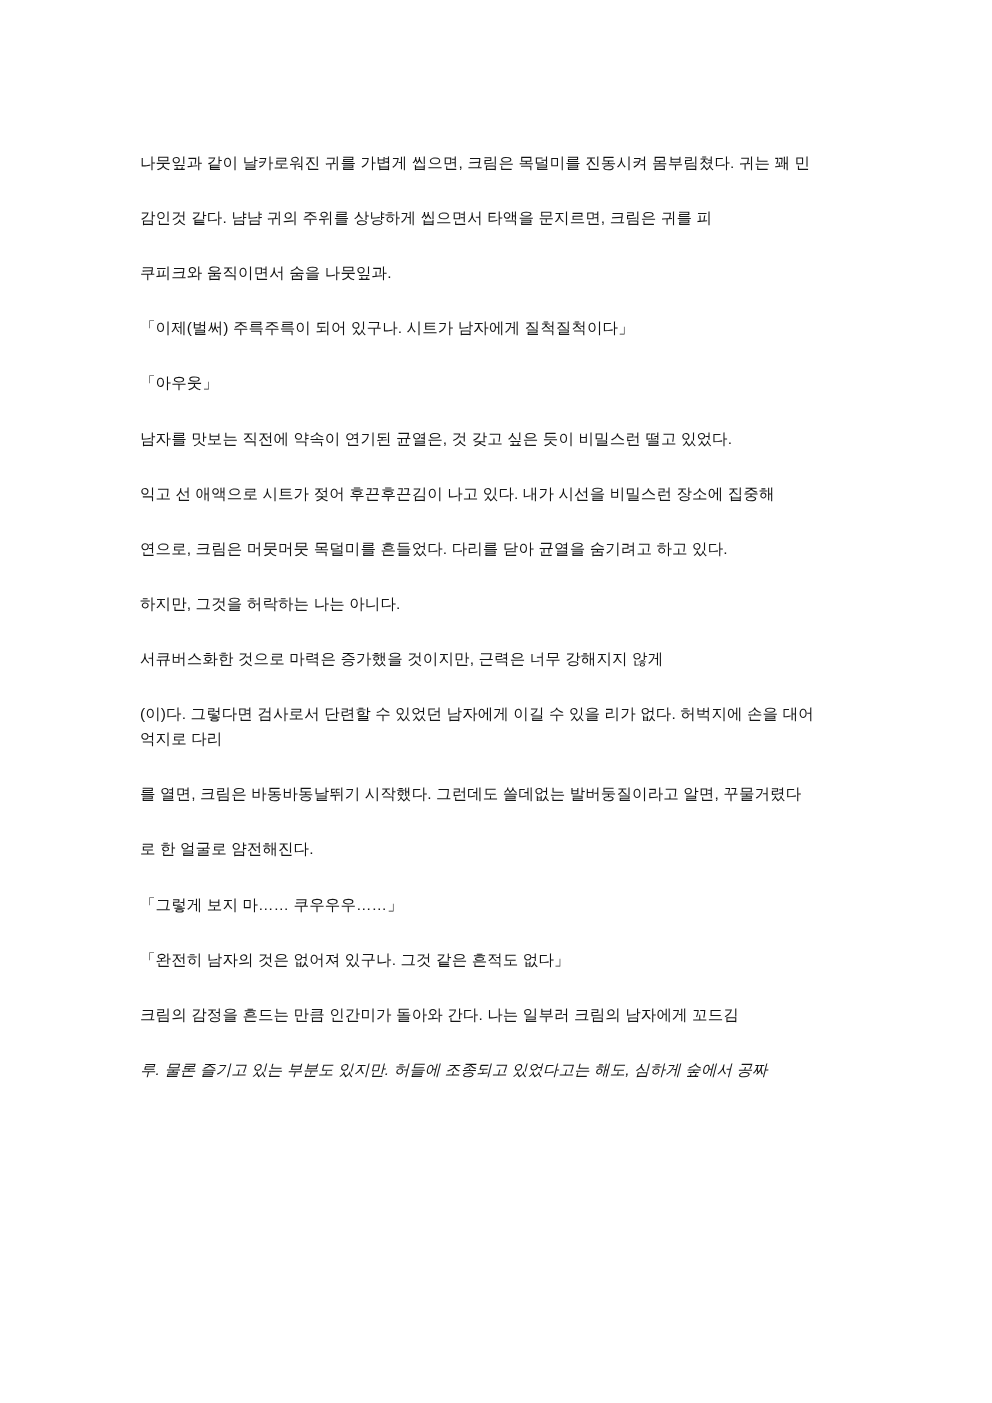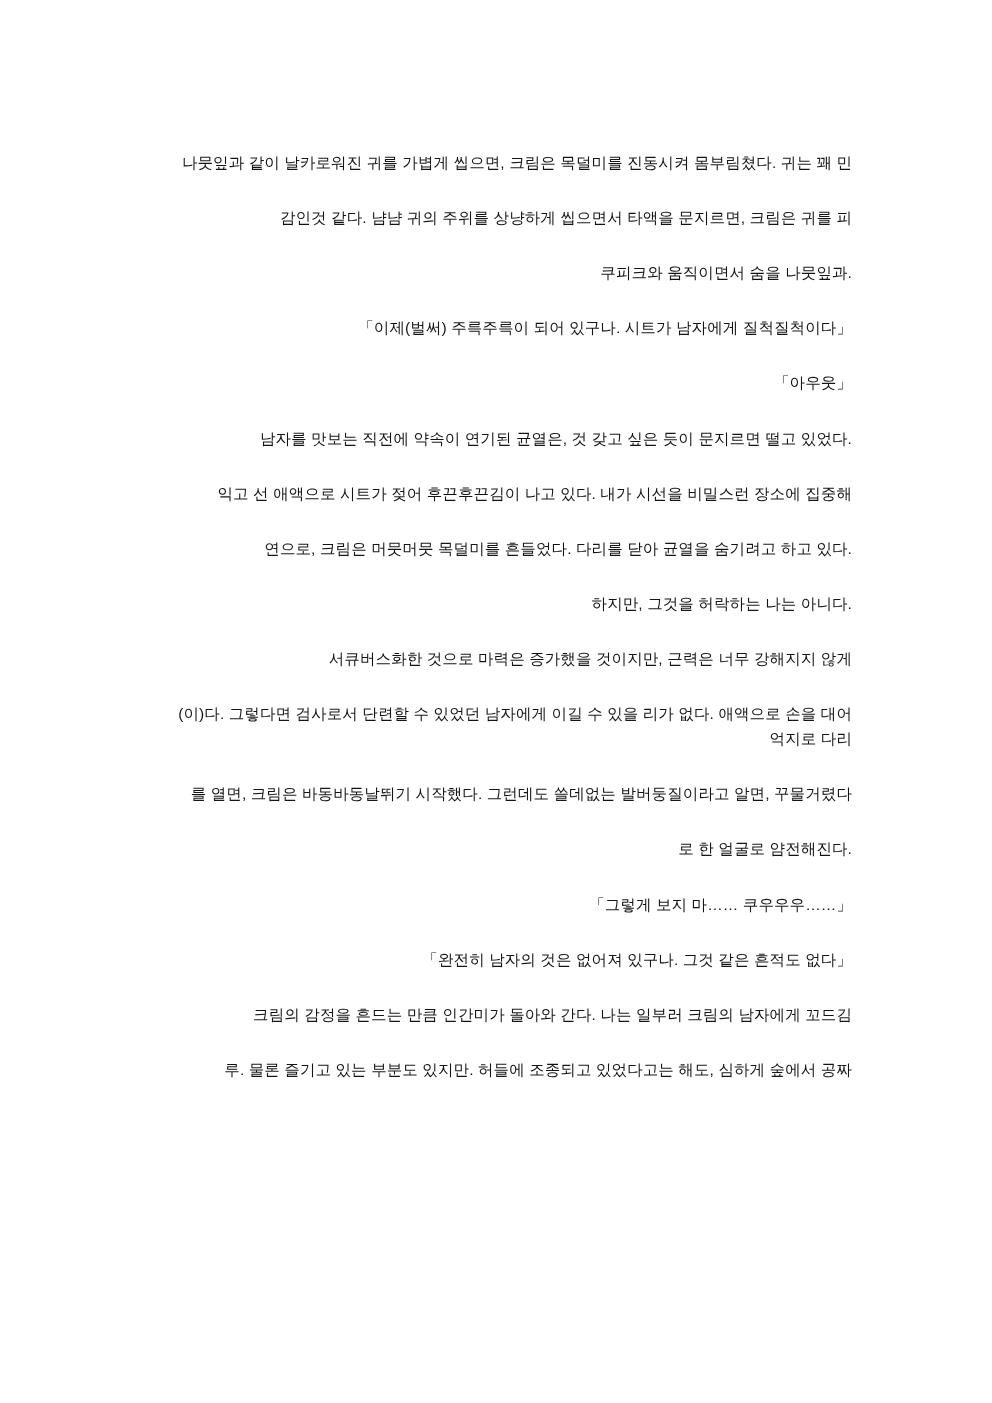--- a/index.html
+++ b/index.html
@@ -22,43 +22,44 @@
   }
   .doc-body {
     display: block;
   }
   .para {
     font-size: 15.5px;
     line-height: 1.62;
     letter-spacing: 0.1px;
     color: #141414;
     margin: 0 0 30px 0;
-    text-align: right;
+    text-align: left;
     word-break: keep-all;
   }
   .para:last-child {
     margin-bottom: 2px;
+    font-style: italic;
   }
 </style>
 </head>
 <body>
 
 <div class="page">
   <div class="doc-body">
     <p class="para">나뭇잎과 같이 날카로워진 귀를 가볍게 씹으면, 크림은 목덜미를 진동시켜 몸부림쳤다. 귀는 꽤 민</p>
     <p class="para">감인것 같다. 냠냠 귀의 주위를 상냥하게 씹으면서 타액을 문지르면, 크림은 귀를 피</p>
     <p class="para">쿠피크와 움직이면서 숨을 나뭇잎과.</p>
     <p class="para">「이제(벌써) 주륵주륵이 되어 있구나. 시트가 남자에게 질척질척이다」</p>
     <p class="para">「아우웃」</p>
-    <p class="para">남자를 맛보는 직전에 약속이 연기된 균열은, 것 갖고 싶은 듯이 문지르면 떨고 있었다.</p>
+    <p class="para">남자를 맛보는 직전에 약속이 연기된 균열은, 것 갖고 싶은 듯이 비밀스런 떨고 있었다.</p>
     <p class="para">익고 선 애액으로 시트가 젖어 후끈후끈김이 나고 있다. 내가 시선을 비밀스런 장소에 집중해</p>
     <p class="para">연으로, 크림은 머뭇머뭇 목덜미를 흔들었다. 다리를 닫아 균열을 숨기려고 하고 있다.</p>
     <p class="para">하지만, 그것을 허락하는 나는 아니다.</p>
     <p class="para">서큐버스화한 것으로 마력은 증가했을 것이지만, 근력은 너무 강해지지 않게</p>
-    <p class="para">(이)다. 그렇다면 검사로서 단련할 수 있었던 남자에게 이길 수 있을 리가 없다. 애액으로 손을 대어 억지로 다리</p>
+    <p class="para">(이)다. 그렇다면 검사로서 단련할 수 있었던 남자에게 이길 수 있을 리가 없다. 허벅지에 손을 대어 억지로 다리</p>
     <p class="para">를 열면, 크림은 바동바동날뛰기 시작했다. 그런데도 쓸데없는 발버둥질이라고 알면, 꾸물거렸다</p>
     <p class="para">로 한 얼굴로 얌전해진다.</p>
     <p class="para">「그렇게 보지 마…… 쿠우우우……」</p>
     <p class="para">「완전히 남자의 것은 없어져 있구나. 그것 같은 흔적도 없다」</p>
     <p class="para">크림의 감정을 흔드는 만큼 인간미가 돌아와 간다. 나는 일부러 크림의 남자에게 꼬드김</p>
     <p class="para">루. 물론 즐기고 있는 부분도 있지만. 허들에 조종되고 있었다고는 해도, 심하게 숲에서 공짜</p>
   </div>
 </div>
 
 </body></html>

